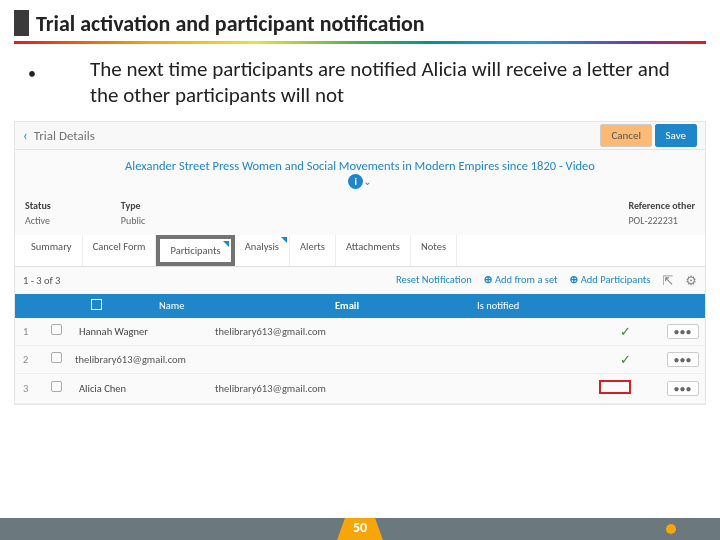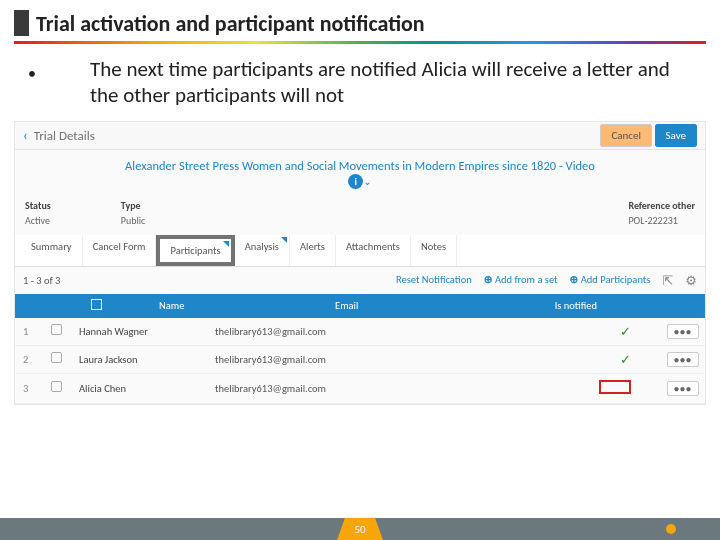--- a/index.html
+++ b/index.html
@@ -29,38 +29,38 @@
   .red-box { border:4px solid #737373; }
   .toolbar { display:flex; justify-content:space-between; align-items:center; padding:6px 8px; font-size:10.5px; }
   .toolbar-right { display:flex; gap:12px; align-items:flex-start; color:#1f87c9; }
   .toolbar-right span { cursor:pointer; }
   .plus { font-weight:bold; }
   .gear, .export { color:#888; font-size:13px; }
   .thead { display:flex; align-items:center; background:#1f87c9; color:#fff; font-size:10.5px; padding:5px 8px;gap:40px; }
   .th-num { width:28px; }
   .th-chk { width:24px; }
   .th-name { width:140px; padding-left:4px; }
-  .th-email { flex:1; }
-  .th-not { width:150px; text-align:right; padding-right:30px; }
+  .th-email { flex:1;font-weight:bold; }
+  .th-not { width:150px; text-align:left; padding-right:30px; }
   .th-act { width:30px; }
   .chkbox { width:11px; height:11px; border:1px solid #fff; display:inline-block; }
   .trow { display:flex; align-items:center; padding:6px 8px; border-bottom:1px solid #eee; font-size:10.5px; color:#444; }
   .trow .num { width:28px; color:#888; }
   .trow .cchk { width:24px; }
   .trow .cchk .cb { width:11px; height:11px; border:1px solid #aaa; border-radius:2px; display:inline-block; }
   .trow .name { width:140px; padding-left:4px; }
   .trow .email { flex:1; color:#555; }
   .trow .notif { width:150px; text-align:right; padding-right:36px; color:#2a8a2a; font-size:13px; }
   .trow .act { width:30px; text-align:center; }
   .dots { display:inline-block; padding:0 6px; border:1px solid #ccc; border-radius:2px; background:#fff; color:#666; cursor:pointer; font-weight:bold; letter-spacing:1px; font-size:10px; }
   .notif-red { display:inline-block; width:32px; height:14px; border:2px solid #d32020; }
   .footer { position:absolute; bottom:0; left:0; right:0; height:22px; background:#6b797f; }
   .page-badge { position:absolute; left:50%; bottom:0; transform:translateX(-50%); }
   .page-badge svg { display:block; }
-  .page-num { position:absolute; left:50%; bottom:4px; transform:translateX(-50%); color:#fff; font-size:11px; }
+  .page-num { position:absolute; left:50%; bottom:4px; transform:translateX(-50%); color:#fff; font-size:14px;font-weight:bold; }
   .logo-dot { position:absolute; right:44px; bottom:6px; width:10px; height:10px; border-radius:50%; background:#f6a609; }
 </style>
 </head>
 <body>
 
 <div class="slide-header">
   <div class="hdr-accent"></div>
   <div class="slide-title">Trial activation and participant notification</div>
 </div>
 <div class="rainbow"></div>
@@ -138,21 +138,20 @@
         <div class="num">1</div>
         <div class="cchk"><span class="cb"></span></div>
         <div class="name">Hannah Wagner</div>
         <div class="email">thelibrary613@gmail.com</div>
         <div class="notif">✓</div>
         <div class="act"><span class="dots">•••</span></div>
       </div>
       <div class="trow">
         <div class="num">2</div>
         <div class="cchk"><span class="cb"></span></div>
-        <div class="name">Laura Jackson</div>
         <div class="email">thelibrary613@gmail.com</div>
         <div class="notif">✓</div>
         <div class="act"><span class="dots">•••</span></div>
       </div>
       <div class="trow">
         <div class="num">3</div>
         <div class="cchk"><span class="cb"></span></div>
         <div class="name">Alicia Chen</div>
         <div class="email">thelibrary613@gmail.com</div>
         <div class="notif"><span class="notif-red"></span></div>

